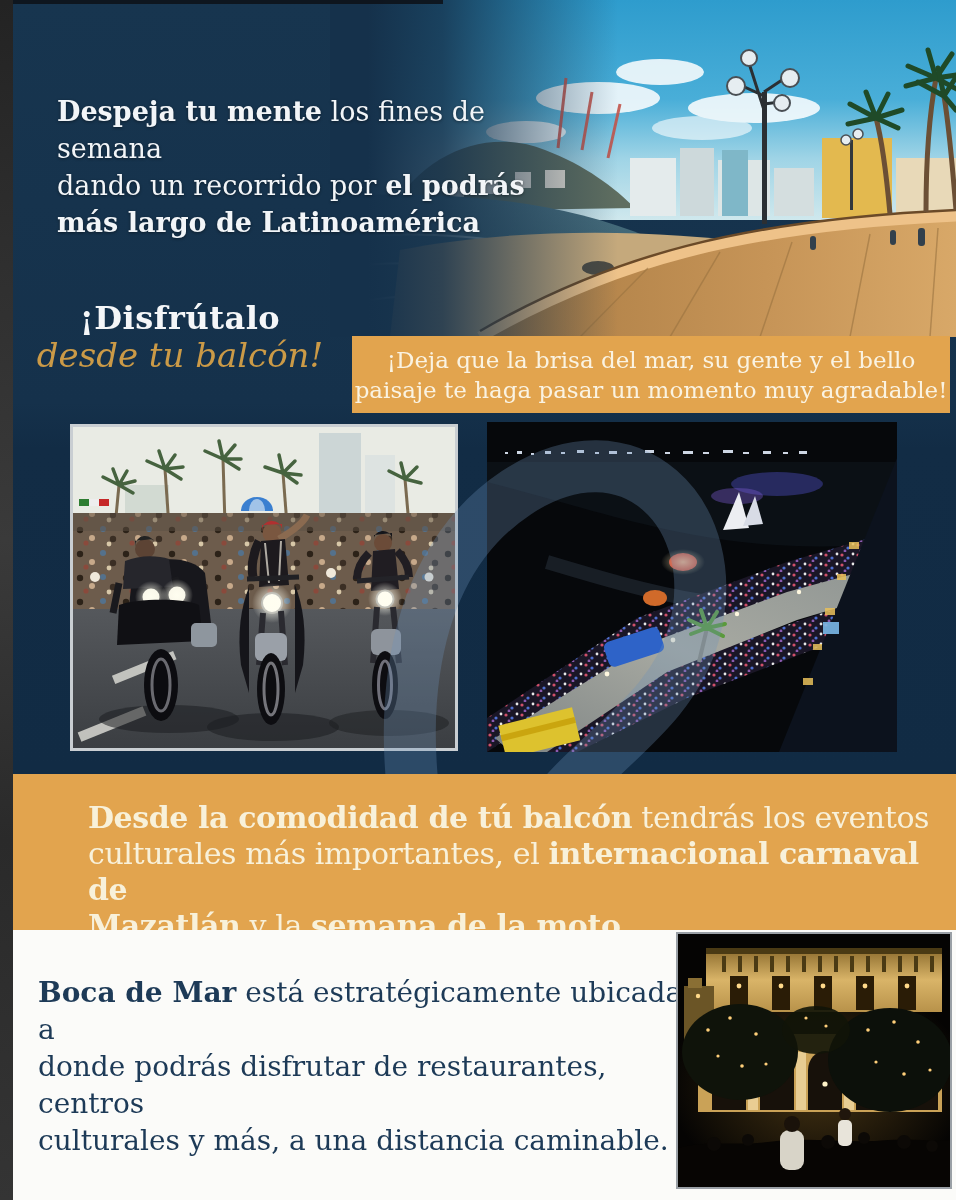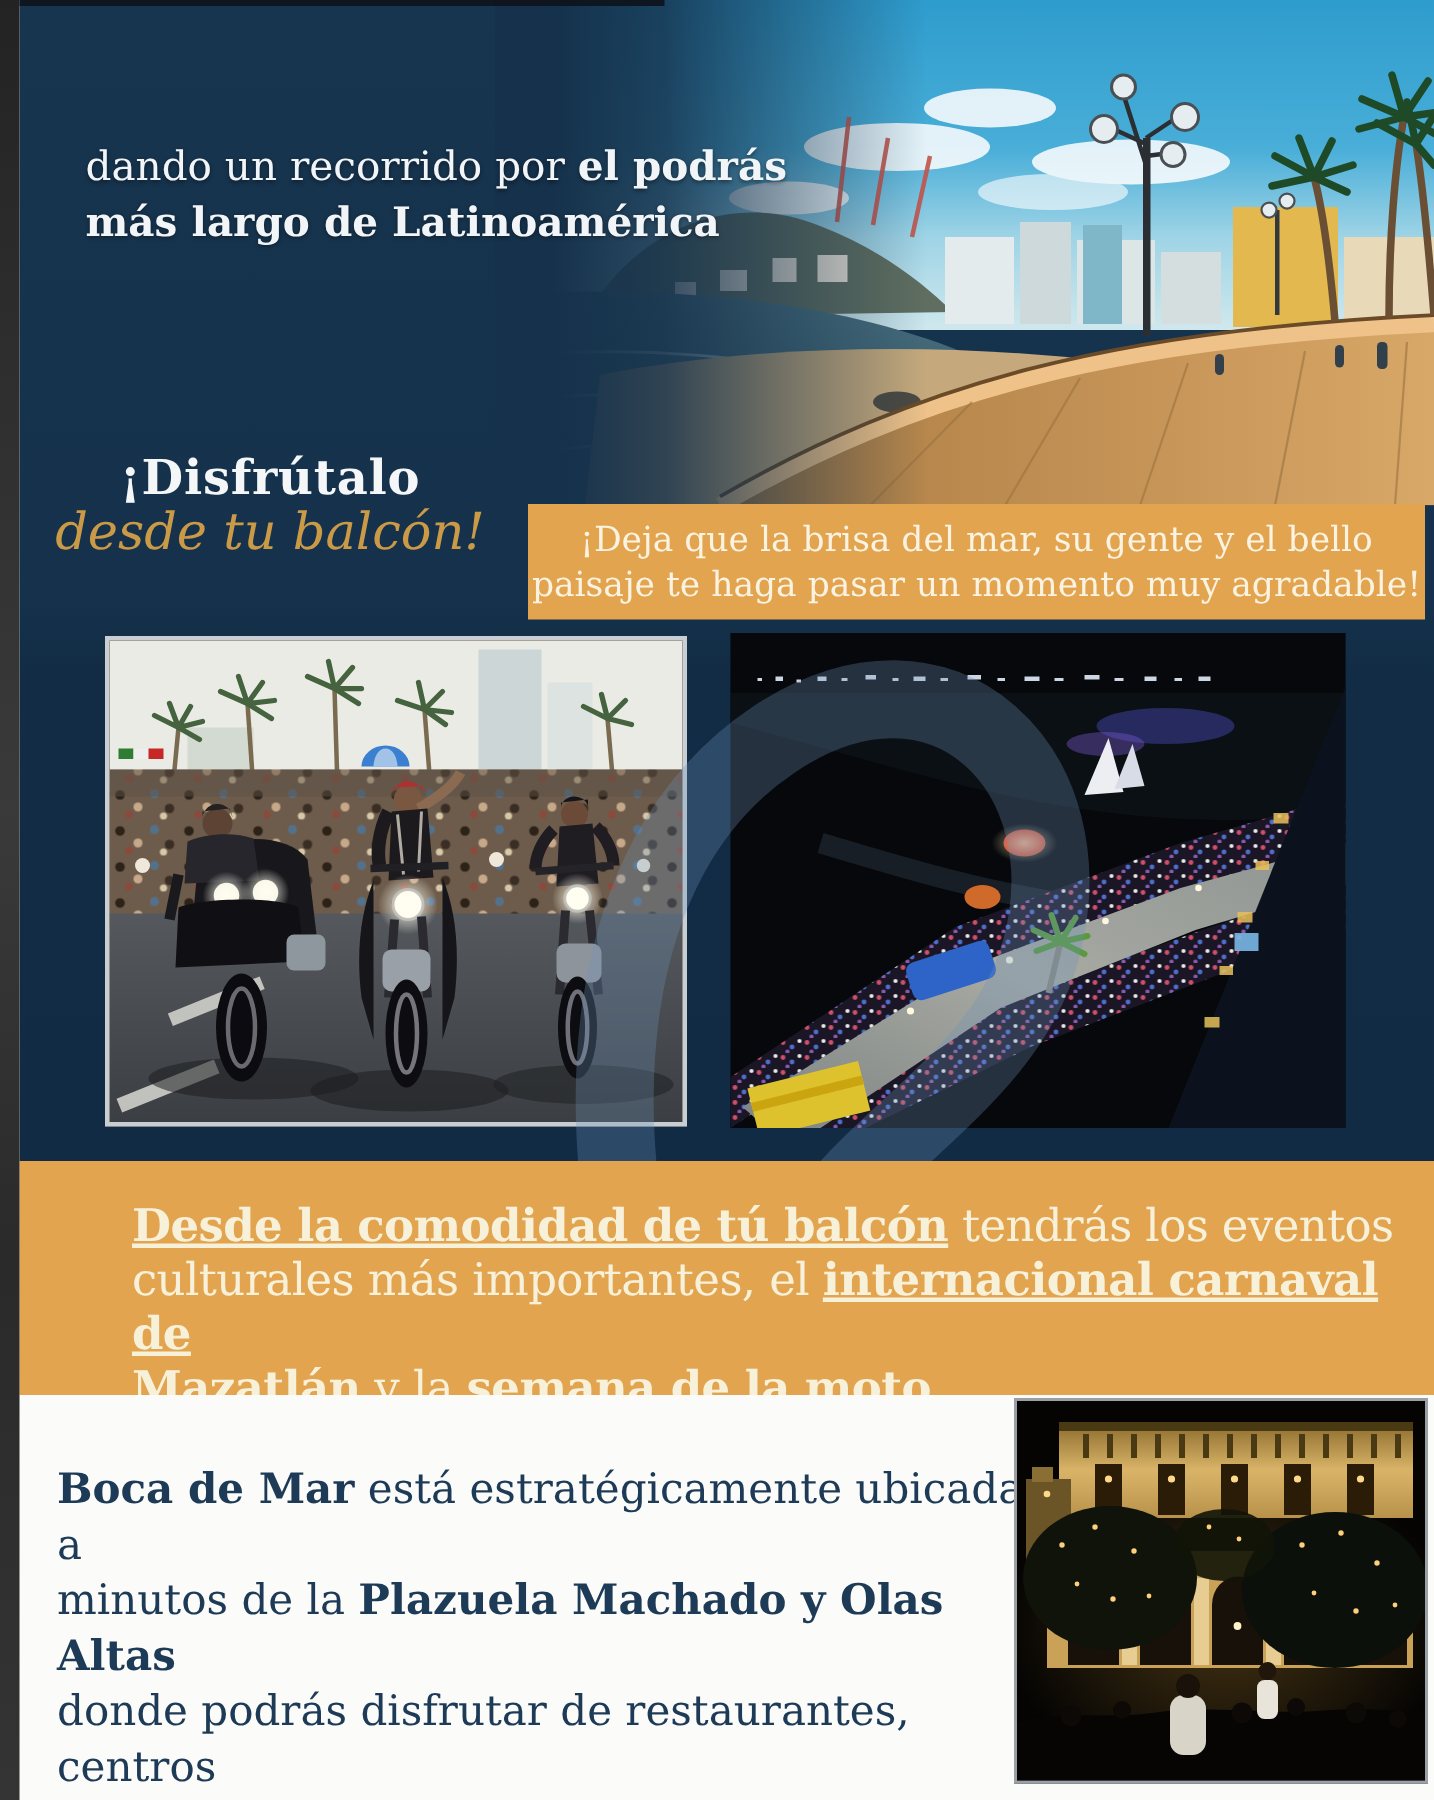--- a/index.html
+++ b/index.html
@@ -30,21 +30,21 @@
   .disf-1{color:#f4f6f8;font-weight:700;font-size:32px;line-height:36px;letter-spacing:.5px;}
   .disf-2{color:#cb9a47;font-weight:400;font-style:italic;font-size:34px;line-height:38px;}
 
   .banner{left:352px;top:336px;width:598px;height:77px;background:#e2a44e;
     display:flex;align-items:center;justify-content:center;text-align:center;}
   .banner-text{color:#faf3e2;font-size:23px;line-height:30px;}
   .banner-text .b{font-weight:400;}
 
   .band-text{left:88px;top:800px;width:860px;color:#f8f1da;font-size:30px;line-height:36px;
     letter-spacing:-.4px;}
-  .band-text .b{font-weight:700;text-decoration:underline;}
+  .band-text .b{font-weight:700;}
 
   .location{left:38px;top:974px;width:645px;color:#1d3a57;font-size:28px;line-height:37px;}
   .location .b{font-weight:700;margin-top:46px;}
 
   
   .photo-moto{left:70px;top:424px;width:382px;height:321px;border:3px solid #c9ced2;
     background:#6d5c4c;overflow:hidden;}
   .photo-carnival{left:487px;top:422px;width:410px;height:330px;background:#06080b;overflow:hidden;}
   .photo-plaza{left:676px;top:932px;width:272px;height:253px;border:2px solid #9aa0a6;
     background:#050403;overflow:hidden;}
@@ -169,20 +169,21 @@
       <g fill="#32404c">
         <rect x="588" y="228" width="7" height="18" rx="3"></rect>
           <rect x="560" y="230" width="6" height="15" rx="3"></rect>
         <rect x="480" y="236" width="6" height="14" rx="3"></rect>
       </g>
     </svg>
   </div>
   <div class="abs hero-blend"></div>
 
   <div class="abs headline">
+    <div><span class="b">Despeja tu mente</span><span> los fines de semana</span></div>
     <div><span>dando un recorrido por </span><span class="b">el podrás</span></div>
     <div><span class="b">más largo de Latinoamérica</span></div>
   </div>
 
   <div class="abs disfrutalo">
     <div class="disf-1">¡Disfrútalo</div>
     <div class="disf-2">desde tu balcón!</div>
   </div>
 
   <div class="abs banner">
@@ -408,21 +409,20 @@
   <div class="abs gold-band" style="background:#e2a44e;"></div>
   <div class="abs band-text">
     <div><span class="b">Desde la comodidad de tú balcón</span><span> tendrás los eventos</span></div>
     <div><span>culturales más importantes, el </span><span class="b">internacional carnaval de</span></div>
     <div><span class="b">Mazatlán</span><span> y la </span><span class="b">semana de la moto.</span></div>
   </div>
 
   <div class="abs white-bottom"></div>
   <div class="abs location">
     <div><span class="b">Boca de Mar</span><span> está estratégicamente ubicada a</span></div>
-    <div><span>minutos de la </span><span class="b">Plazuela Machado y Olas Altas</span></div>
     <div><span>donde podrás disfrutar de restaurantes, centros</span></div>
     <div><span>culturales y más, a una distancia caminable.</span></div>
   </div>
 
   <div class="abs photo-plaza">
     <svg viewBox="0 0 272 253" preserveAspectRatio="none">
       <defs>
         <linearGradient id="facade" x1="0" y1="0" x2="0" y2="1">
           <stop offset="0" stop-color="#8a6a2c"></stop>
             <stop offset=".5" stop-color="#d9b468"></stop>

